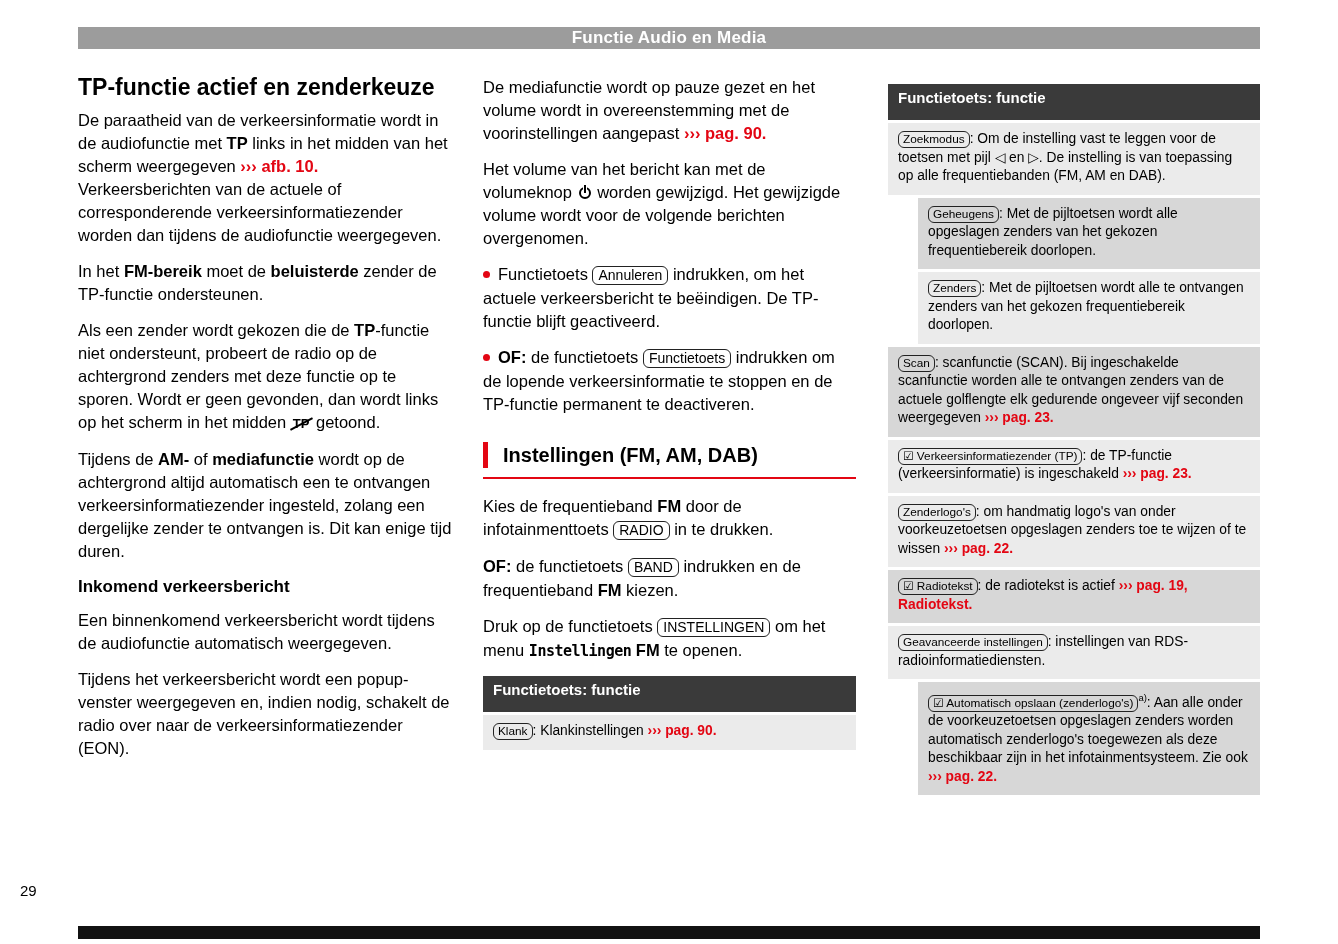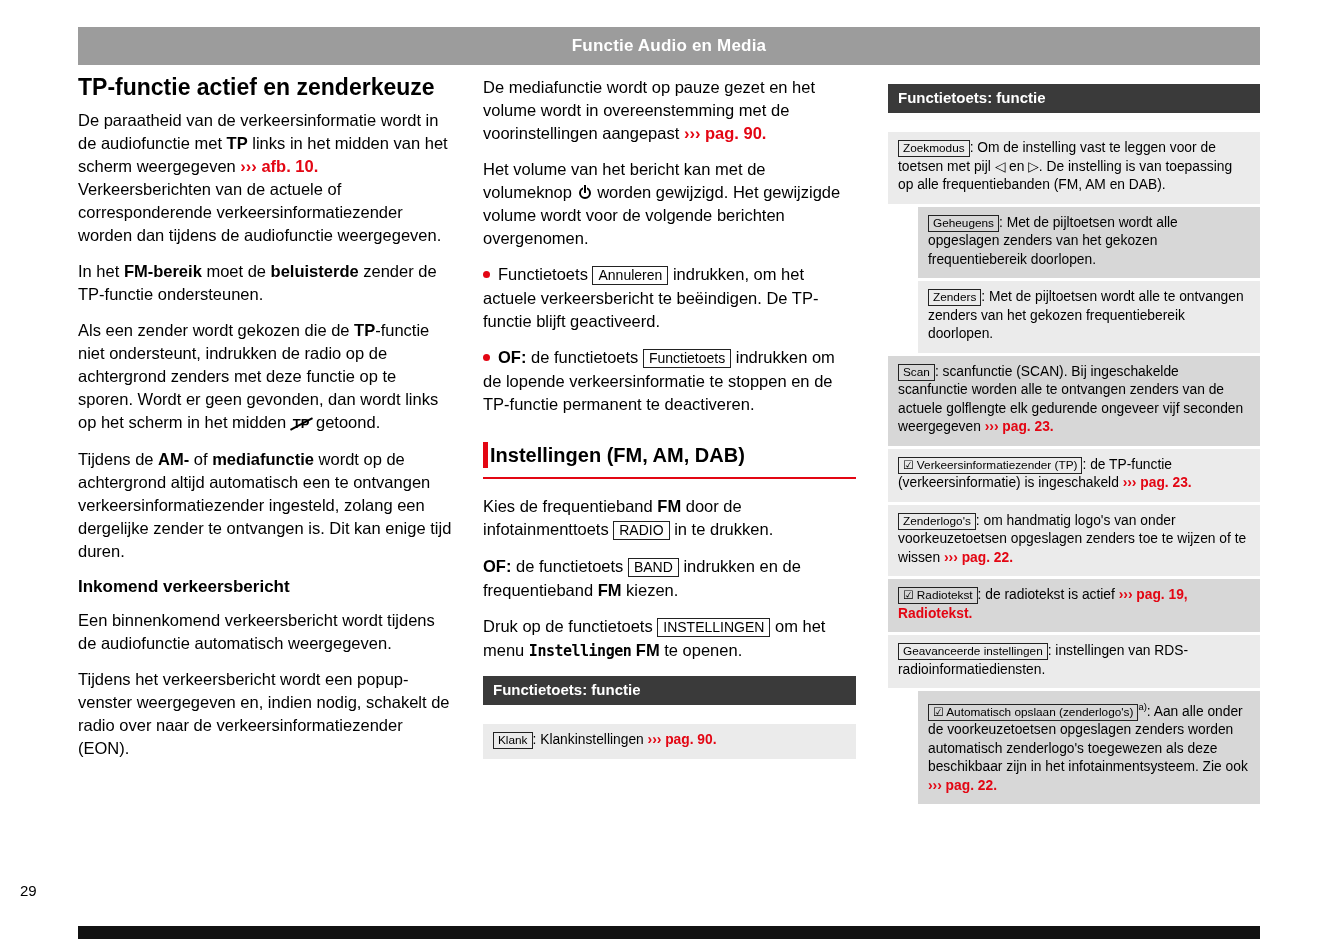--- a/index.html
+++ b/index.html
@@ -10,47 +10,47 @@
     --row-dark:#d7d7d7;
   }
   *{box-sizing:border-box;}
   html,body{margin:0;padding:0;}
   body{
     width:1338px;height:944px;position:relative;background:#ffffff;
     font-family:"Liberation Sans","DejaVu Sans",sans-serif;color:#000;
     overflow:hidden;
   }
   .header-bar{
-    position:absolute;left:78px;top:27px;width:1182px;height:38px;
+    position:absolute;left:78px;top:27px;width:1182px;height:22px;
     background:var(--header-bar);color:#fff;font-weight:700;font-size:17px;
     display:flex;align-items:center;justify-content:center;letter-spacing:.2px;
   }
   .col{position:absolute;top:76px;font-size:16.5px;line-height:23px;}
   .col1{left:78px;width:377px;}
   .col2{left:483px;width:373px;}
   .col3{left:888px;width:372px;top:80px;}
   h3.side-heading{font-size:23px;font-weight:700;margin:0 0 11px;line-height:22px;}
   h3.sub-heading{font-size:17px;font-weight:700;margin:2px 0 11px;line-height:22px;}
   p.body{margin:0 0 13px;}
   ul.bullets{list-style:none;margin:4px 0 0;padding:0;}
   ul.bullets li{margin:0 0 13px;}
   ul.bullets li::before{
     content:'';display:inline-block;width:7px;height:7px;border-radius:50%;
     background:var(--accent);margin-right:8px;vertical-align:2px;
   }
   .big-heading{
     font-size:20px;font-weight:700;line-height:26px;
-    border-left:5px solid var(--accent);padding-left:2px;margin:26px 0 9px;
+    border-left:5px solid var(--accent);padding-left:15px;margin:26px 0 9px;
   }
   .red-rule{height:2px;background:var(--accent);margin:0 0 16px;}
   
   .b{font-weight:700;}
   .ref{color:var(--accent);font-weight:700;text-align:right;}
   .key{
-    border:1px solid #222;border-radius:0;padding:0 5px 1px;
+    border:1px solid #222;border-radius:6px;padding:0 5px 1px;
     font-size:14px;white-space:nowrap;
   }
   .mono{font-family:"DejaVu Sans Mono","Liberation Mono",monospace;font-weight:700;font-size:15px;letter-spacing:-0.5px;}
   .sup{vertical-align:super;font-size:9.5px;}
   .knob{
     display:inline-block;width:12px;height:12px;border:2px solid #000;border-radius:50%;
     position:relative;vertical-align:-1px;margin:0 2px;
   }
   .knob::after{
     content:'';position:absolute;left:50%;top:-4px;transform:translateX(-50%);
@@ -60,21 +60,21 @@
     display:inline-block;position:relative;font-weight:700;font-size:13px;padding:0 2px;
   }
   .tpno::after{
     content:'';position:absolute;left:-2px;right:-2px;top:48%;height:2px;background:#000;
     transform:rotate(-28deg);
   }
   
   .ftable{margin-top:4px;}
   .thead{
     background:var(--table-header);color:#fff;font-weight:700;font-size:15px;
-    padding:5px 10px 6px;margin-bottom:19px;line-height:18px;
+    padding:5px 10px 13px;margin-bottom:3px;line-height:18px;
   }
   .trow{
     padding:7px 10px 9px;margin-bottom:3px;font-size:13.8px;line-height:18.5px;
   }
   .trow.light{background:var(--row-light);}
   .trow.dark{background:var(--row-dark);}
   .trow.indent{margin-left:30px;}
   .trow .key{font-size:11.8px;padding:0 4px 1px;}
   .pagenum{position:absolute;left:20px;top:882px;font-size:15px;}
   .bottom-bar{position:absolute;left:78px;top:926px;width:1182px;height:13px;background:#121212;}
@@ -83,21 +83,21 @@
 <body>
 
 <div class="header-bar">
   <span>Functie Audio en Media</span>
 </div>
 
 <div class="col col1">
   <h3 class="side-heading">TP-functie actief en zenderkeuze</h3>
   <p class="body"><span>De paraatheid van de verkeersinformatie wordt in de audiofunctie met </span><span class="b">TP</span><span> links in het midden van het scherm weergegeven </span><span class="ref">››› afb. 10.</span><span> Verkeersberichten van de actuele of corresponderende verkeersinformatiezender worden dan tijdens de audiofunctie weergegeven.</span></p>
   <p class="body"><span>In het </span><span class="b">FM-bereik</span><span> moet de </span><span class="b">beluisterde</span><span> zender de TP-functie ondersteunen.</span></p>
-  <p class="body"><span>Als een zender wordt gekozen die de </span><span class="b">TP</span><span>-functie niet ondersteunt, indrukken de radio op de achtergrond zenders met deze functie op te sporen. Wordt er geen gevonden, dan wordt links op het scherm in het midden </span><span class="tpno">TP</span><span> getoond.</span></p>
+  <p class="body"><span>Als een zender wordt gekozen die de </span><span class="b">TP</span><span>-functie niet ondersteunt, probeert de radio op de achtergrond zenders met deze functie op te sporen. Wordt er geen gevonden, dan wordt links op het scherm in het midden </span><span class="tpno">TP</span><span> getoond.</span></p>
   <p class="body"><span>Tijdens de </span><span class="b">AM-</span><span> of </span><span class="b">mediafunctie</span><span> wordt op de achtergrond altijd automatisch een te ontvangen verkeersinformatiezender ingesteld, zolang een dergelijke zender te ontvangen is. Dit kan enige tijd duren.</span></p>
   <h3 class="sub-heading">Inkomend verkeersbericht</h3>
   <p class="body"><span>Een binnenkomend verkeersbericht wordt tijdens de audiofunctie automatisch weergegeven.</span></p>
   <p class="body"><span>Tijdens het verkeersbericht wordt een popup-venster weergegeven en, indien nodig, schakelt de radio over naar de verkeersinformatiezender (EON).</span></p>
 </div>
 
 <div class="col col2">
   <p class="body"><span>De mediafunctie wordt op pauze gezet en het volume wordt in overeenstemming met de voorinstellingen aangepast </span><span class="ref">››› pag. 90.</span></p>
   <p class="body"><span>Het volume van het bericht kan met de volumeknop </span><span class="knob"></span><span> worden gewijzigd. Het gewijzigde volume wordt voor de volgende berichten overgenomen.</span></p>
   <ul class="bullets">

